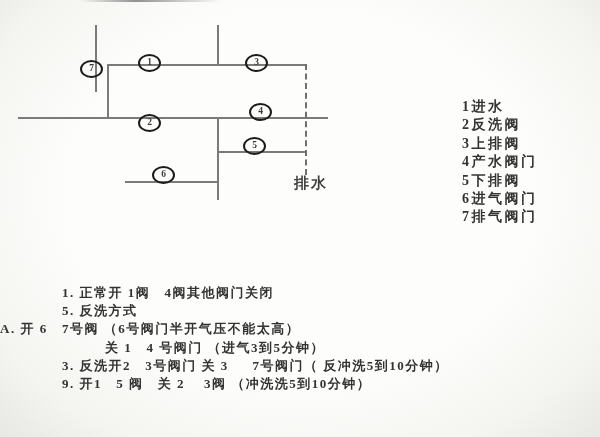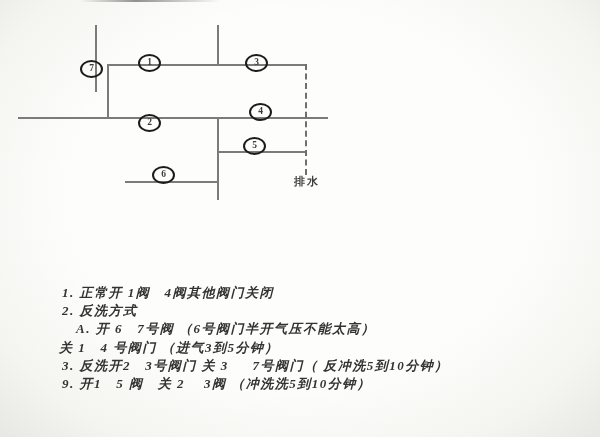--- a/index.html
+++ b/index.html
@@ -26,42 +26,42 @@
   
   .valve{
     position:absolute;width:19px;height:14px;
     border:2.2px solid #1b1b1b;border-radius:50%;
     display:flex;align-items:center;justify-content:center;
     font-size:9.5px;font-weight:bold;color:#3c3c3c;
     background:transparent;line-height:1;
   }
   
   .drain{
-    position:absolute;font-size:11px;font-weight:bold;color:#3f3f3f;
+    position:absolute;font-size:15px;font-weight:bold;color:#3f3f3f;
     letter-spacing:2px;white-space:pre;
   }
   
   .legend{
     position:absolute;left:462px;top:98px;
     font-size:14px;font-weight:bold;color:#333;
   }
   .legend-item{
     height:18.4px;line-height:18.4px;letter-spacing:2.5px;white-space:pre;
   }
   
   .instructions{
     position:absolute;left:0;top:284px;width:600px;
-    font-size:13px;font-weight:bold;color:#333;font-style:italic;
+    font-size:13px;font-weight:bold;color:#333;
   }
   .instr-line{
     line-height:18.2px;letter-spacing:1.5px;white-space:pre;
   }
   .ind0{padding-left:62px;}
-  .ind1{padding-left:76px;}
-  .ind2{padding-left:59px;}
+  .ind1{}
+  .ind2{padding-left:105px;}
 </style>
 </head>
 <body>
 
 <div class="paper">
   <div class="edge-top"></div>
 
   <div>
 
     <div class="pipe v" style="left:95px;top:25px;height:67px;"></div>
@@ -100,22 +100,31 @@
     <div class="valve" style="left:152px;top:166px;">
         <span>6</span>
       </div>
     <div class="valve" style="left:80px;top:60px;">
         <span>7</span>
       </div>
 
     <div class="drain" style="left:294px;top:174px;">排水</div>
   </div>
 
+  <div class="legend">
+    <div class="legend-item">1进水</div>
+    <div class="legend-item">2反洗阀</div>
+    <div class="legend-item">3上排阀</div>
+    <div class="legend-item">4产水阀门</div>
+    <div class="legend-item">5下排阀</div>
+    <div class="legend-item">6进气阀门</div>
+    <div class="legend-item">7排气阀门</div>
+  </div>
 
   <div class="instructions">
     <div class="instr-line ind0">1. 正常开 1阀   4阀其他阀门关闭</div>
-    <div class="instr-line ind0">2. 反洗方式</div>
+    <div class="instr-line ind0">5. 反洗方式</div>
     <div class="instr-line ind1">A. 开 6   7号阀 （6号阀门半开气压不能太高）</div>
     <div class="instr-line ind2">关 1   4 号阀门 （进气3到5分钟）</div>
     <div class="instr-line ind0">3. 反洗开2   3号阀门 关 3     7号阀门（ 反冲洗5到10分钟）</div>
     <div class="instr-line ind0">9. 开1   5 阀   关 2    3阀 （冲洗洗5到10分钟）</div>
   </div>
 </div>
 
 </body></html>

